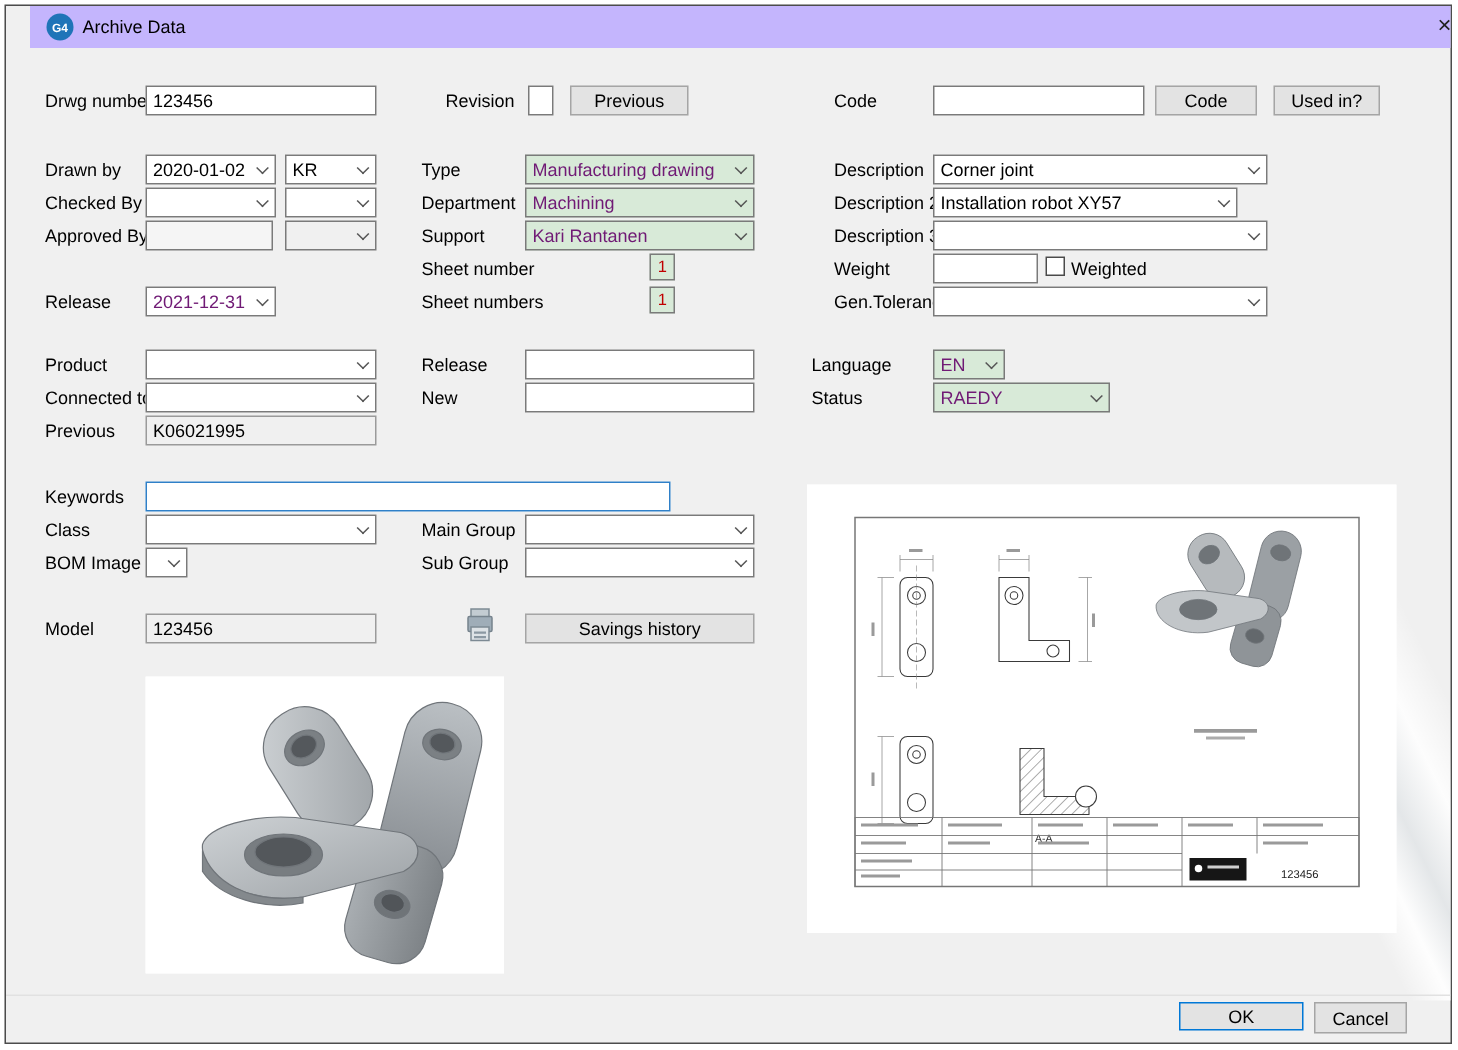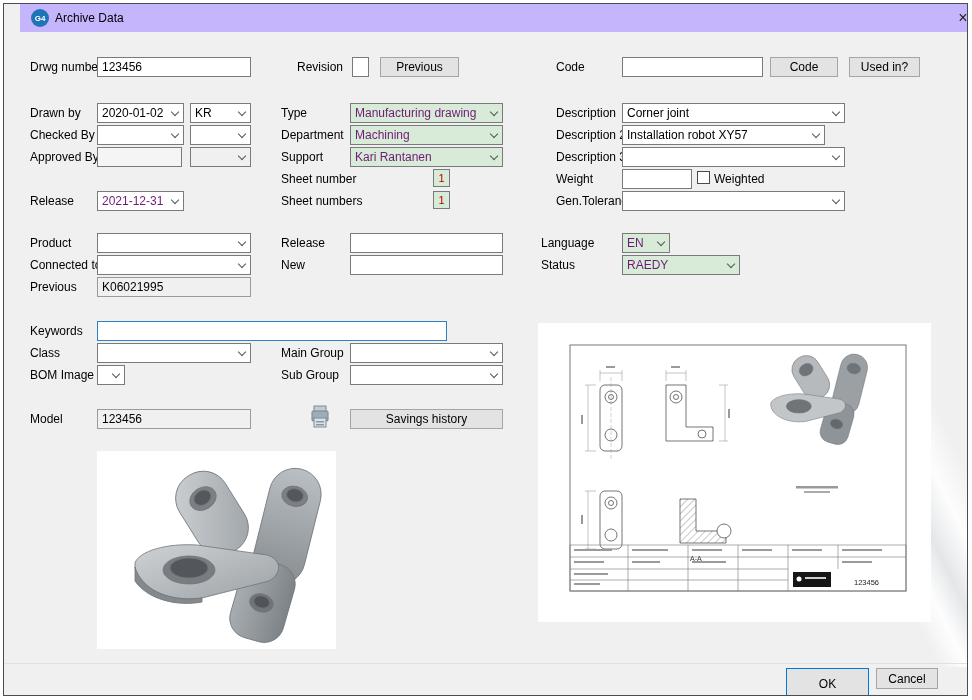--- a/index.html
+++ b/index.html
@@ -399,15 +399,15 @@
           <rect x="304" y="238" width="30" height="2"></rect>
       </g>
       <rect x="255" y="249" width="38" height="15" fill="#161616"></rect>
       <circle cx="261" cy="256" r="2.5" fill="#ffffff"></circle>
       <rect x="267" y="254" width="21" height="2" fill="#cfcfcf"></rect>
       <text x="316" y="262" font-size="7.5" fill="#222" font-family="Liberation Sans, sans-serif">123456</text>
     </svg>
   </div>
 
   <div class="sep" style="top:659px"></div>
-  <div class="btn default" style="left:782px;top:664px;width:83px;height:31px">OK</div>
+  <div class="btn default" style="left:782px;top:664px;width:83px;height:19px">OK</div>
   <div class="btn" style="left:872px;top:664px;width:62px;height:21px">Cancel</div>
 </div>
 
 </body></html>

